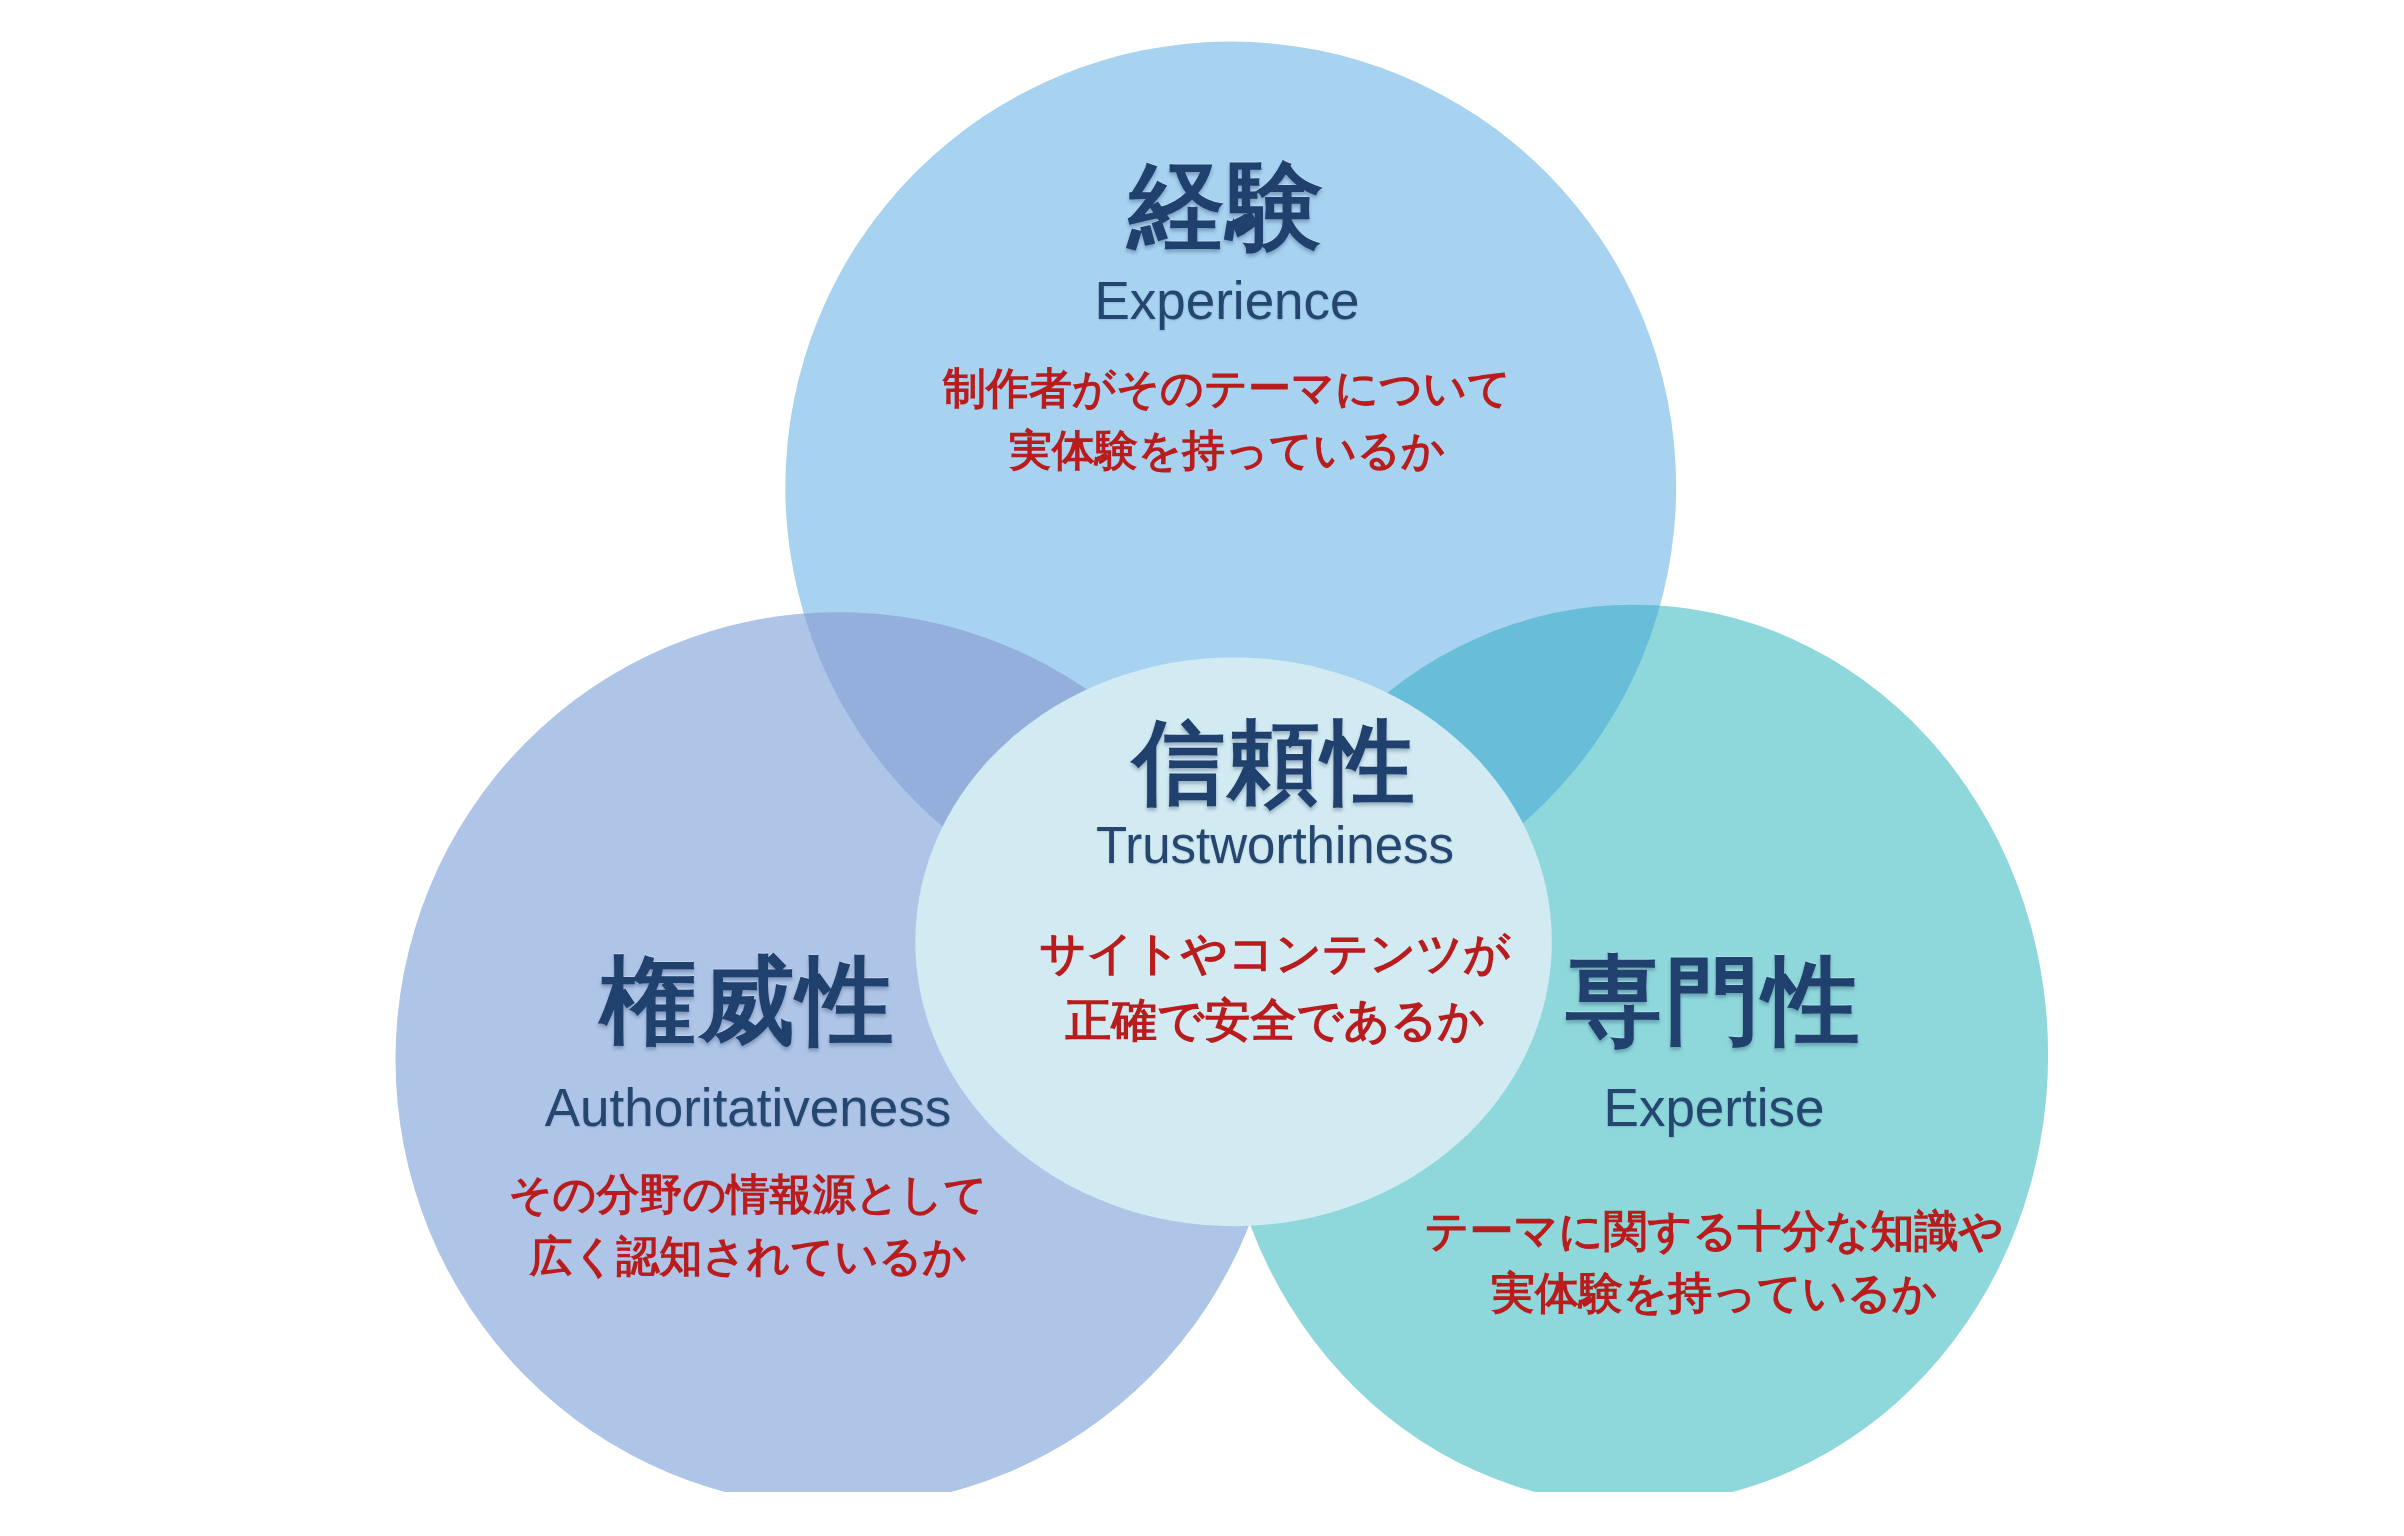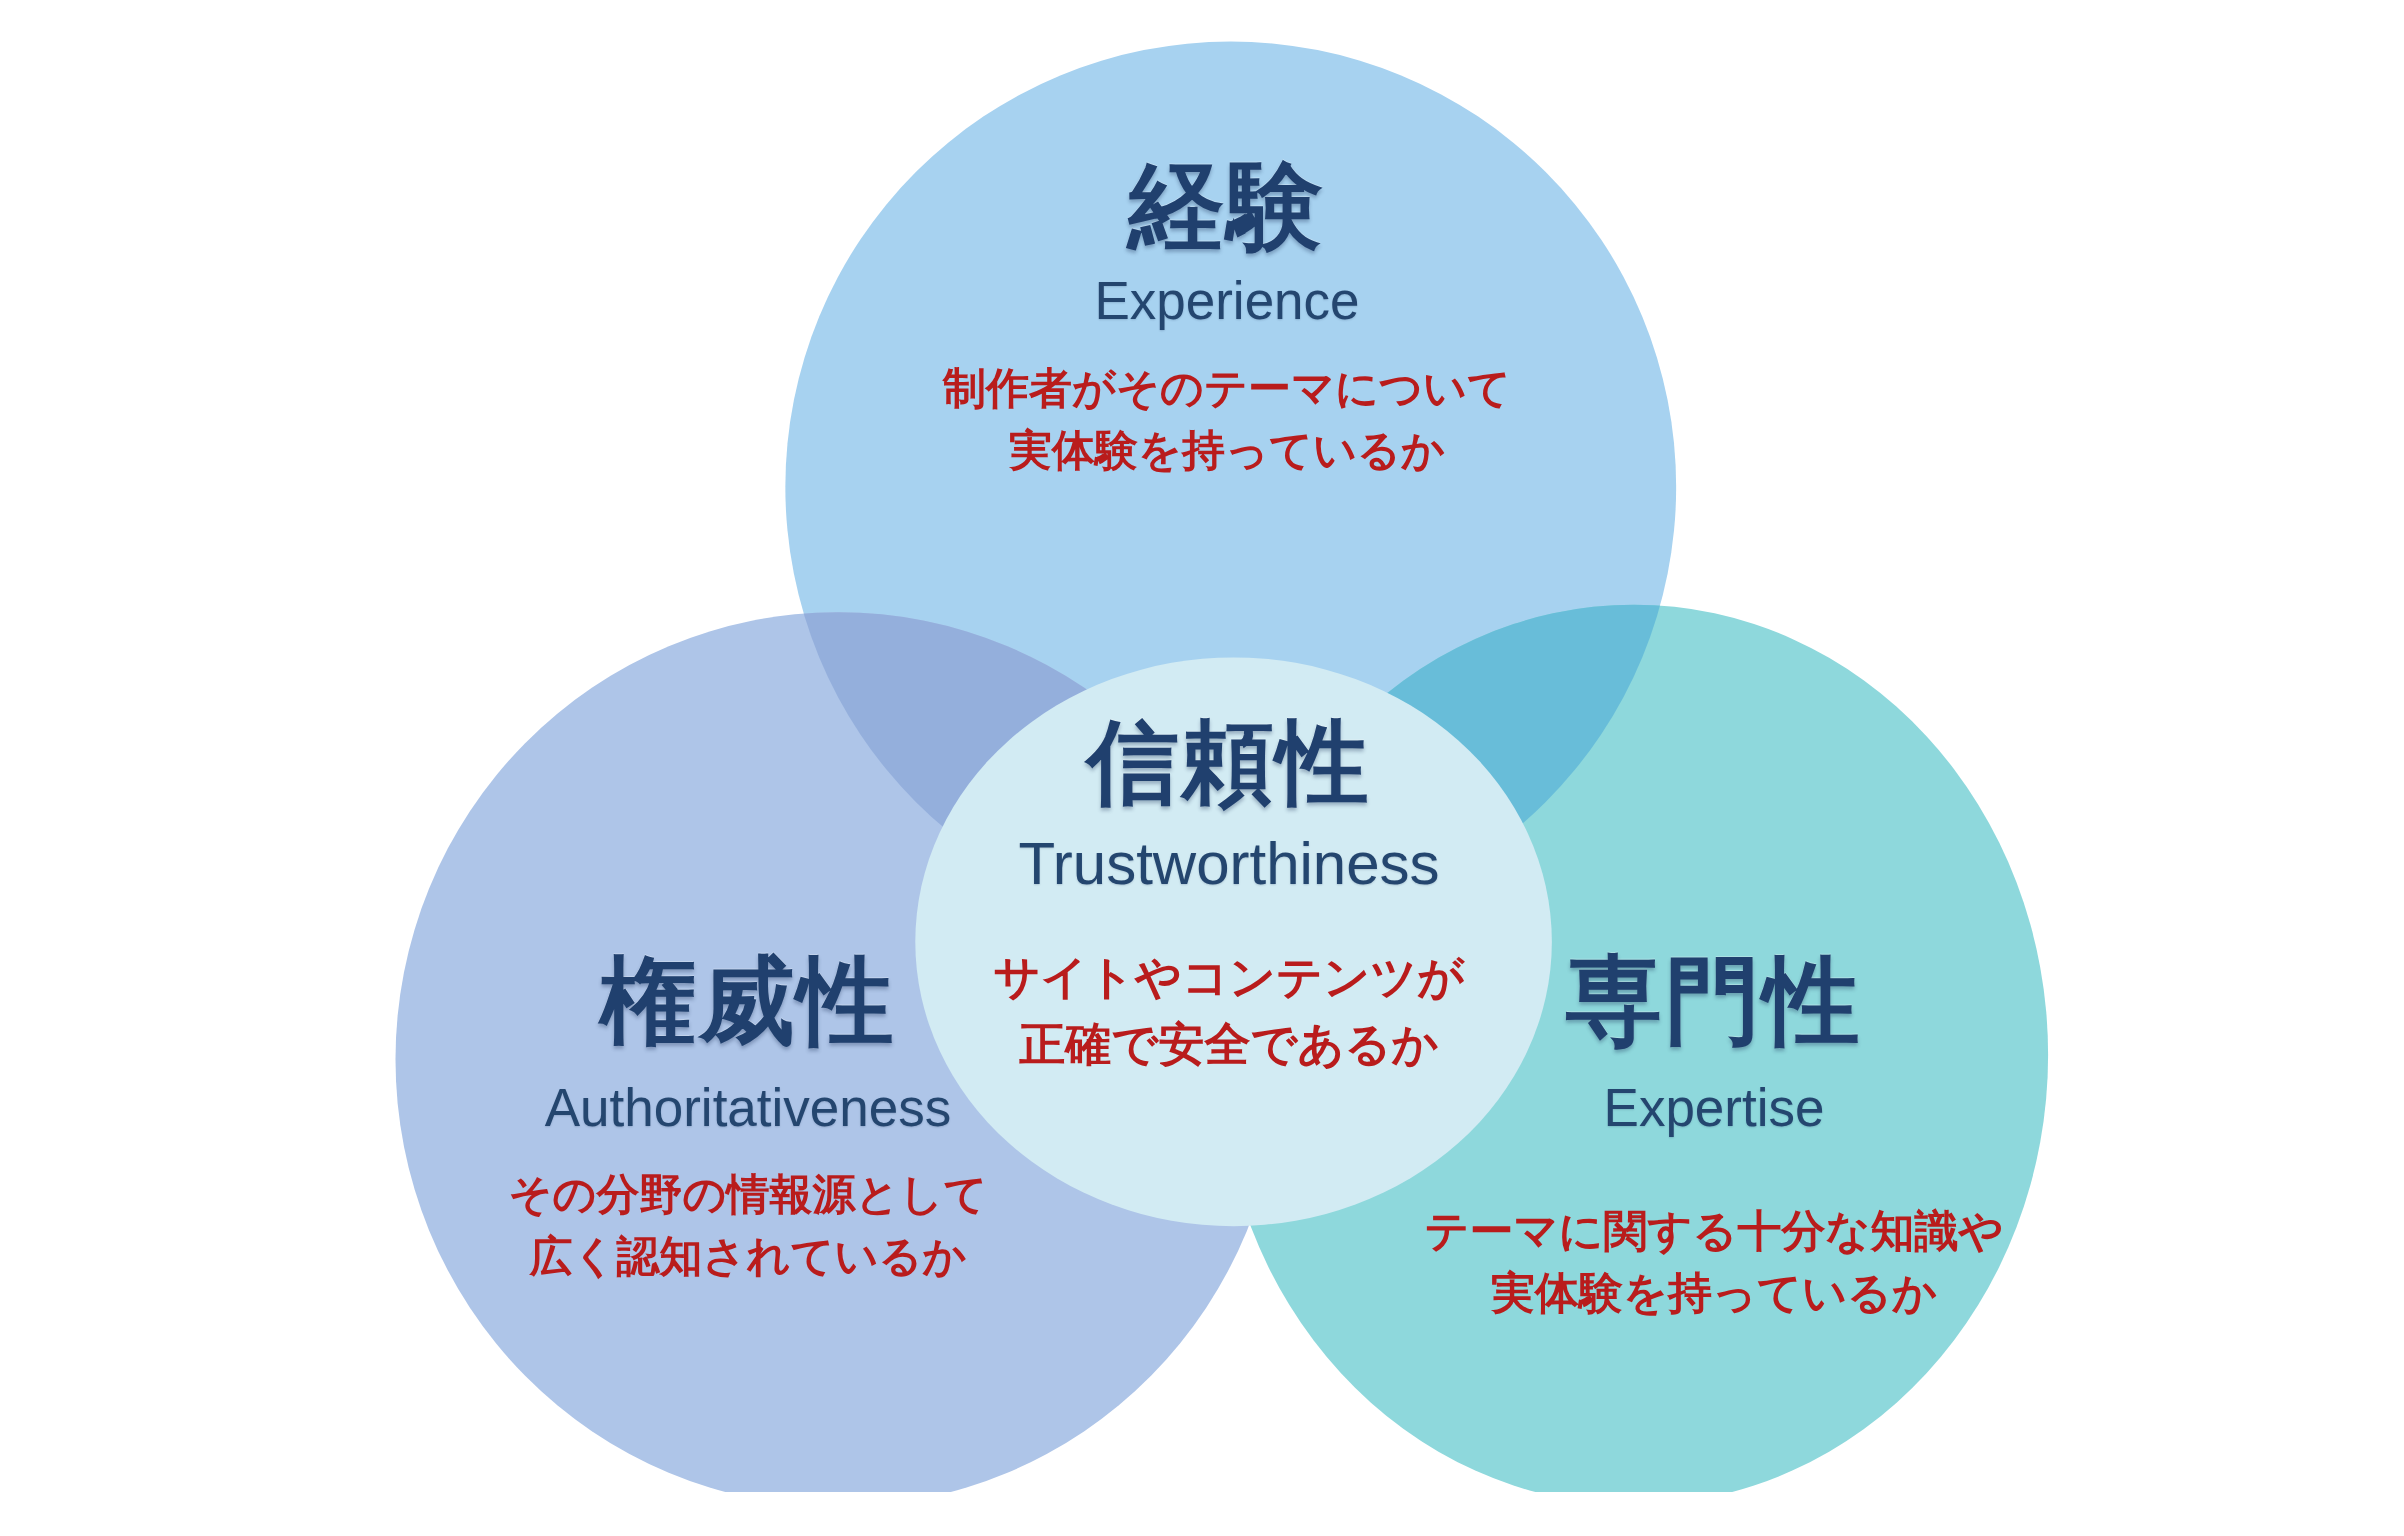--- a/index.html
+++ b/index.html
@@ -47,22 +47,22 @@
     line-height: 1.2;
     font-weight: 400;
     color: #24466f;
     text-shadow: 0 0.9px 1.9px rgba(23,42,82,0.18);
   }
   .group-authoritativeness .english,
   .group-expertise .english {
     margin-top: 20px;
   }
   .group-trustworthiness .english {
-    margin-top: 14px;
-    font-size: 60px;
+    margin-top: 1px;
+    font-size: 51px;
   }
   .desc {
     margin-top: 24.5px;
     font-size: 43px;
     line-height: 62px;
     font-weight: 700;
     color: #b91c1c;
   }
   .group-authoritativeness .desc { margin-top: 22.6px; }
   .group-expertise .desc { margin-top: 60px; font-size: 44px; }
@@ -118,21 +118,21 @@
 
   <div class="label-group group-expertise" style="left: 1714px; top: 946px;">
     <div class="kanji">専門性</div>
     <div class="english">Expertise</div>
     <div class="desc">
       <div>テーマに関する十分な知識や</div>
       <div>実体験を持っているか</div>
     </div>
   </div>
 
-  <div class="label-group group-trustworthiness" style="left: 1229px; top: 711px;">
+  <div class="label-group group-trustworthiness" style="left: 1275px; top: 711px;">
     <div class="kanji">信頼性</div>
     <div class="english">Trustworthiness</div>
     <div class="desc">
       <div>サイトやコンテンツが</div>
       <div>正確で安全であるか</div>
     </div>
   </div>
 
 </div>
 

